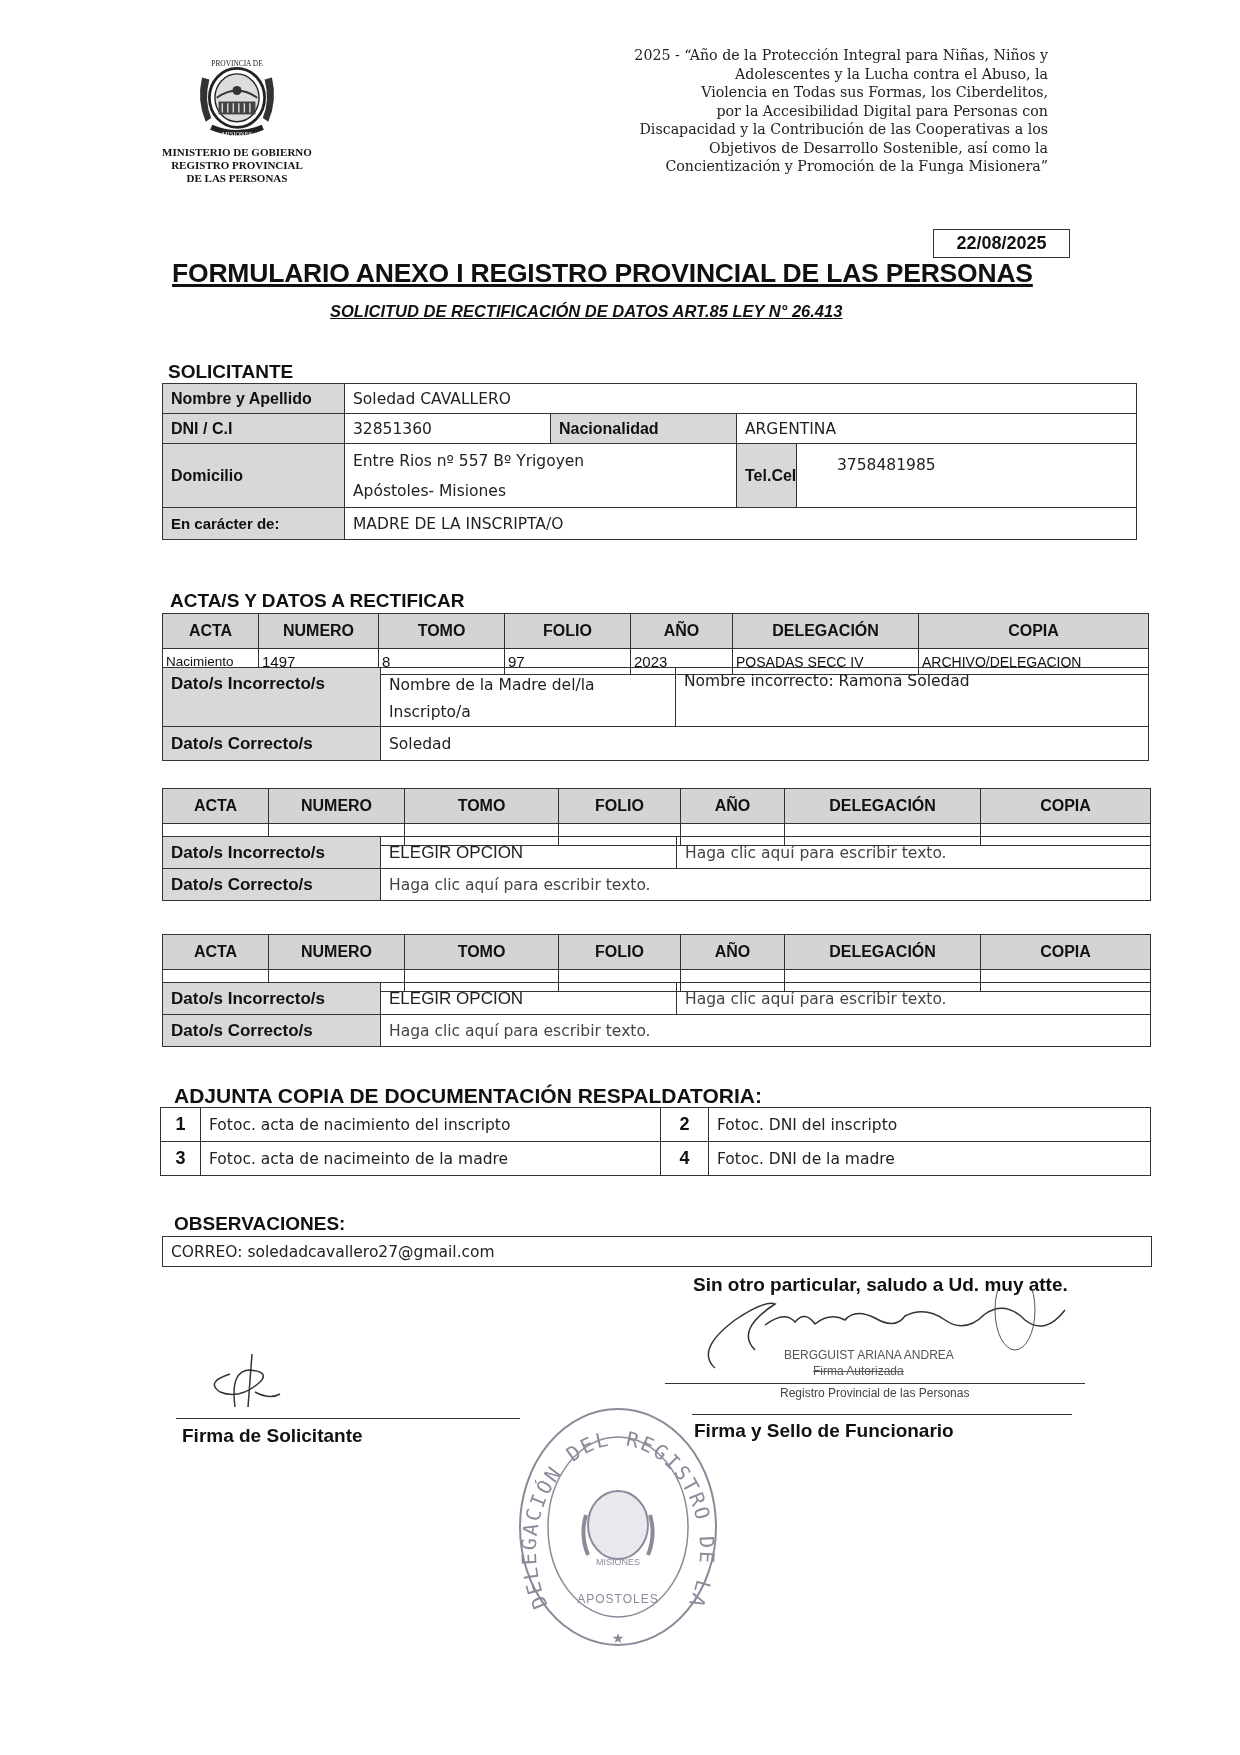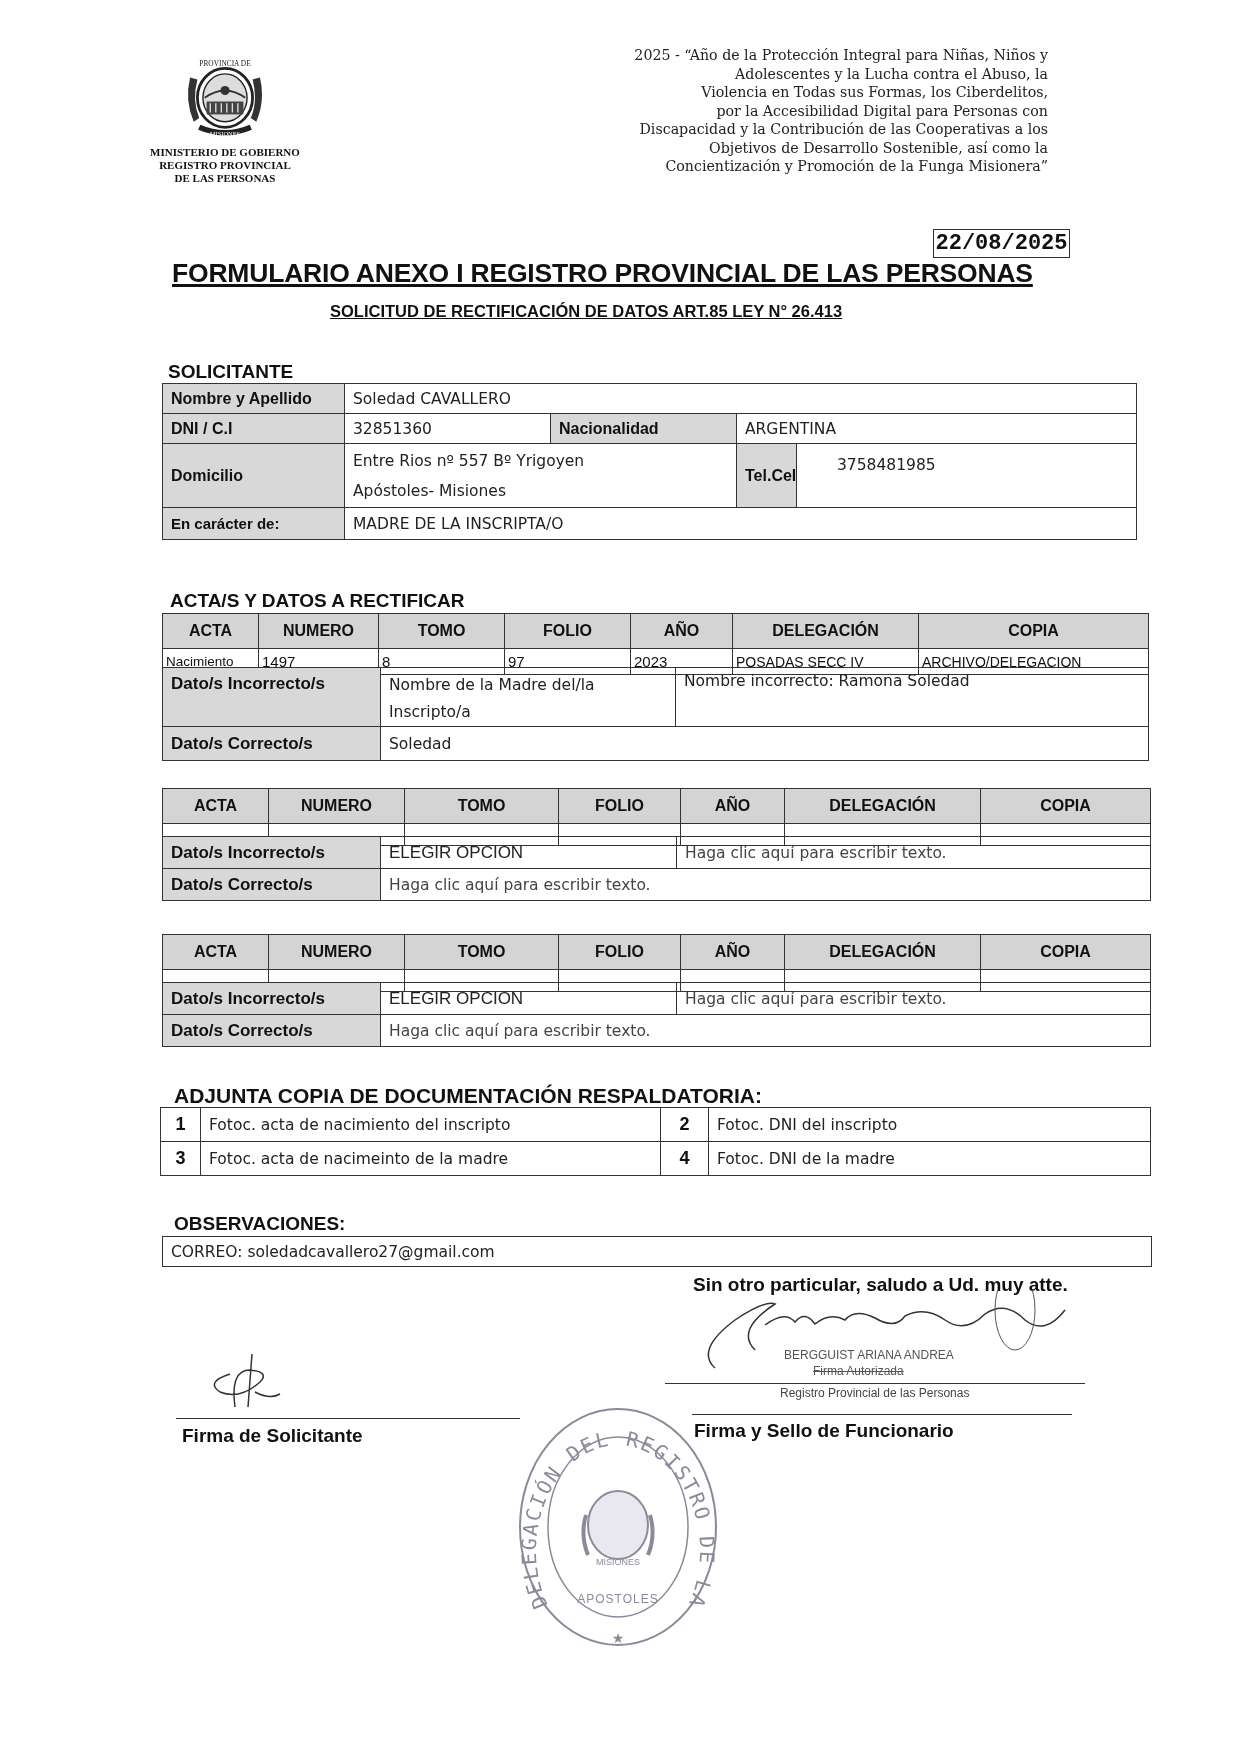--- a/index.html
+++ b/index.html
@@ -2,37 +2,37 @@
 <html><head>
 <meta charset="utf-8">
 <style>
   html, body { margin: 0; padding: 0; }
   body {
     width: 1240px; height: 1755px; background: #ffffff; position: relative;
     font-family: "Liberation Sans", sans-serif; color: #111; overflow: hidden;
   }
   .abs { position: absolute; }
   
-  .logo-block { left: 135px; top: 50px; width: 180px; text-align: center; }
+  .logo-block { left: 147px; top: 50px; width: 180px; text-align: center; }
   .emblem { width: 92px; height: 92px; margin: 0 auto; }
   .ministry { font-family: "Liberation Serif", serif; font-weight: bold; font-size: 11px; line-height: 13px; color: #111; }
   .motto {
     right: 192px; top: 46px; width: 560px; text-align: right;
     font-family: "DejaVu Serif", serif; font-size: 14.2px; line-height: 18.5px; color: #222;
   }
   .date-box {
     left: 933px; top: 229px; width: 135px; height: 27px; border: 1.5px solid #333;
-    font-weight: bold; font-size: 22px; display: flex; align-items: center; justify-content: center; font-family: Liberation Mono, monospace;
+    font-weight: bold; font-size: 18px; display: flex; align-items: center; justify-content: center;
   }
   .title {
     left: 172px; top: 258px; width: 970px; font-weight: bold; font-size: 26.5px;
     text-decoration: underline; text-decoration-thickness: 3px; letter-spacing: -0.2px; white-space: nowrap;
   }
   .subtitle {
-    left: 330px; top: 302px; font-weight: bold; font-size: 16.5px; text-decoration: underline; white-space: nowrap;
+    left: 330px; top: 302px; font-weight: bold; font-size: 16.5px; text-decoration: underline; white-space: nowrap; font-style: italic;
   }
   .section-h { font-weight: bold; font-size: 19px; white-space: nowrap; }
   
   table { border-collapse: collapse; table-layout: fixed; }
   td { border: 1.5px solid #333; padding: 0 8px; vertical-align: middle; }
   .lbl { background: #d8d8d8; font-weight: bold; font-size: 16px; }
   .val { font-size: 17px; font-family: "DejaVu Sans", sans-serif; font-size: 15.5px; color: #222; }
   .hdr td { background: #d4d4d4; font-weight: bold; font-size: 16px; text-align: center; padding: 8px 4px; }
   .cell-c { text-align: left; font-size: 15px; padding: 0 3px; }
   .placeholder { color: #444; font-family: "DejaVu Sans", sans-serif; font-size: 15.5px; }

